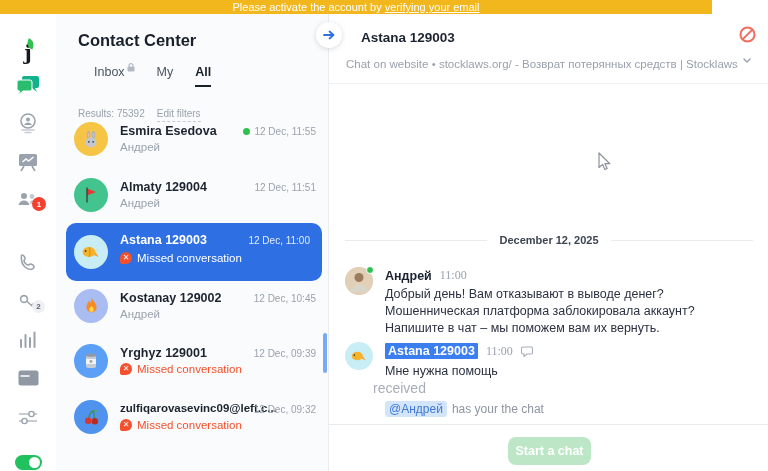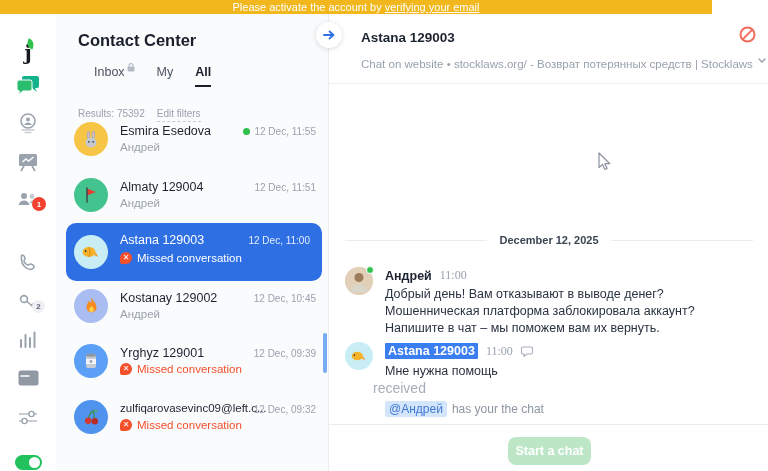--- a/index.html
+++ b/index.html
@@ -31,21 +31,21 @@
   .lp-title { position:absolute; left:22px; top:17px; font-size:16.5px; font-weight:bold; color:#19202c; }
   .tabs { position:absolute; left:38px; top:51px; display:flex; gap:22px; font-size:12.5px; color:#4a5361; }
   .tab { cursor:pointer; display:flex; align-items:flex-start; gap:2px; padding-bottom:6px; }
   .tab.active { font-weight:bold; color:#19202c; border-bottom:2px solid #19202c;text-align:right; }
   .lp-meta { position:absolute; left:22px; top:94px; display:flex; gap:12px; font-size:10px; color:#9aa2ae; }
   .edit-filters { border-bottom:1px dashed #c6ccd4; padding-bottom:2px; cursor:pointer; }
 
   .row { position:absolute; left:0; width:272px; height:52px; cursor:pointer; }
   .avatar { position:absolute; left:18px; top:4px; width:34px; height:34px; border-radius:50%;
             display:flex; align-items:center; justify-content:center; }
-  .row-name { position:absolute; left:64px; top:6px; font-size:12.5px; font-weight:normal; color:#1c2330; white-space:nowrap; }
+  .row-name { position:absolute; left:64px; top:6px; font-size:12.5px; font-weight:bold; color:#1c2330; white-space:nowrap; }
   .row-sub { position:absolute; left:64px; top:23px; font-size:11.5px; color:#9aa2ae; }
   .row-time { position:absolute; right:12px; top:8px; font-size:10px; color:#9aa2ae; display:flex; align-items:center; gap:4px; }
   .missed { display:flex; align-items:center; gap:5px; font-size:11.5px; color:#f4502c; }
   .missed .x-circle { width:12px; height:12px; border-radius:50% 50% 50% 2px; background:#f4502c; color:#fff;
                       font-size:8px; font-weight:bold; display:flex; align-items:center; justify-content:center; line-height:1; }
   .sel-card { position:absolute; left:10px; top:209px; width:256px; height:58px; background:#2e6fe4;
               border-radius:10px; cursor:pointer; }
   .sel-card .avatar { left:8px; top:12px; }
   .sel-card .row-name { left:54px; top:10px; color:#fff; }
   .sel-card .row-time { right:12px; top:12px; color:#e6eefc; }
@@ -55,21 +55,21 @@
   .lp-scroll { position:absolute; left:267px; top:319px; width:4px; height:40px; background:#79aaf4; border-radius:2px; cursor:pointer; }
 
   
   .chat-panel { position:absolute; left:328px; top:14px; width:440px; height:457px; background:#fff;
                 border-left:1px solid #ededf0; }
   .collapse-tab { position:absolute; left:-13px; top:8px; width:26px; height:26px; background:#fff;
                   border-radius:50%; box-shadow:0 1px 5px rgba(40,50,70,.18); cursor:pointer;
                   display:flex; align-items:center; justify-content:center; z-index:6; }
   .chat-title { position:absolute; left:32px; top:16px; font-size:13.5px; font-weight:bold; color:#1c2330; }
   .block-ic { position:absolute; right:12px; top:12px; cursor:pointer; }
-  .chat-sub { position:absolute; left:32px; top:44px; font-size:11.5px; color:#98a1ac; display:flex; gap:5px; cursor:pointer; white-space:nowrap; }
+  .chat-sub { position:absolute; left:17px; top:44px; font-size:11.5px; color:#98a1ac; display:flex; gap:5px; cursor:pointer; white-space:nowrap; }
   .hdr-line { position:absolute; left:0; top:69px; width:440px; height:1px; background:#eef0f3; }
 
   .date-div { position:absolute; left:16px; top:220px; width:408px; display:flex; align-items:center; gap:12px;
               font-size:11px; font-weight:bold; color:#3c4552; }
   .date-div::before, .date-div::after { content:""; flex:1; height:1px; background:#e9ebef; }
 
   .msg-avatar { position:absolute; width:28px; height:28px; border-radius:50%;
                 display:flex; align-items:center; justify-content:center; }
   .msg-head { position:absolute; left:56px; display:flex; align-items:center; gap:8px; font-size:12.5px; }
   .msg-author { font-weight:bold; color:#1c2330; }

